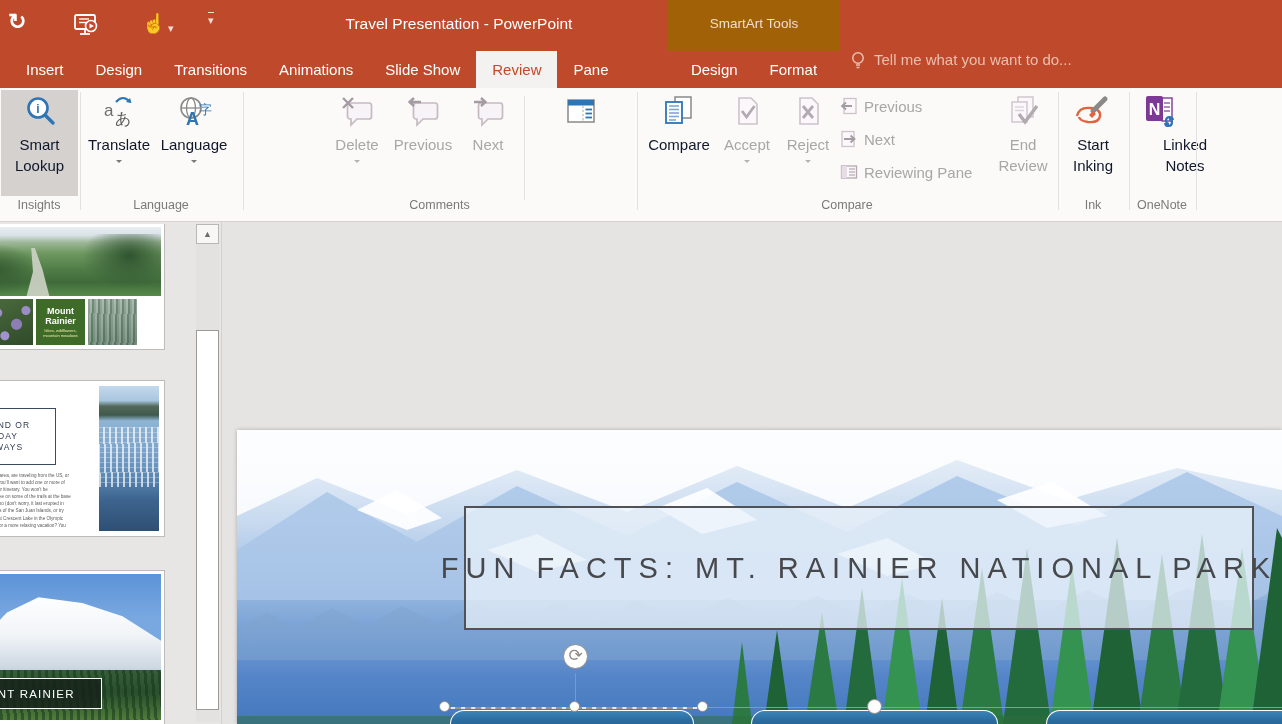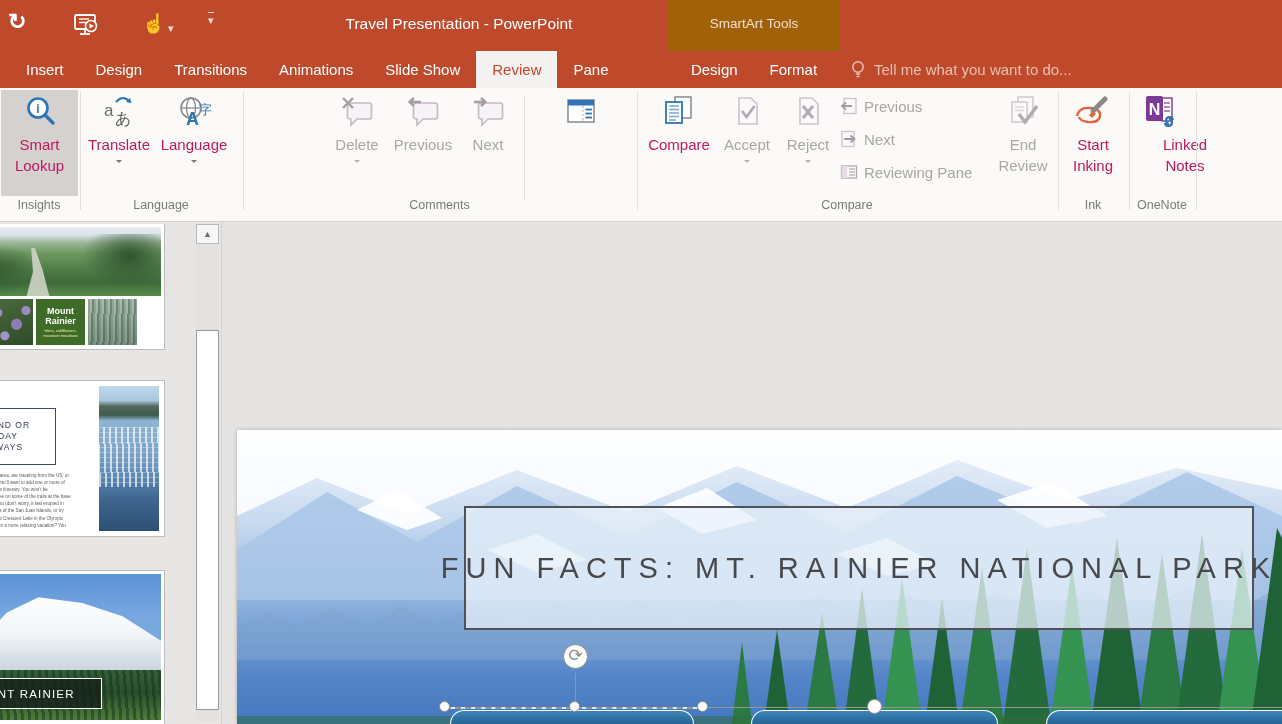--- a/index.html
+++ b/index.html
@@ -10,28 +10,28 @@
   #win-title { position:absolute; left:0; top:15px; width:918px; text-align:center; color:#fff; font-size:15.5px; }
   #ctx-block { position:absolute; left:668px; top:0; width:172px; height:88px; background:#a16207; }
   #ctx-label { position:absolute; left:0; top:16px; width:100%; text-align:center; color:#F2DCD3; font-size:13.5px; }
   
   #tabrow { position:absolute; left:0; top:51px; width:1282px; height:37px; background:#BE4A2B; }
   .tabs-main { position:absolute; left:10px; top:0; display:flex; }
   .tab { padding:0 16px; line-height:37px; color:#fff; font-size:15px; cursor:pointer; white-space:nowrap; }
   .tab.active { background:#F4F2F1; color:#C5472A; }
   .tabs-ctx { position:absolute; left:668px; top:0; width:172px; display:flex; justify-content:center; }
   
-  #tellme { position:absolute; left:850px; top:0; height:37px; display:flex; align-items:center; gap:8px; color:#EABFB0; font-size:15px; cursor:text; }
+  #tellme { position:absolute; left:850px; top:0; height:37px; display:flex; align-items:flex-start; gap:8px; color:#EABFB0; font-size:15px; cursor:text; }
   
   #ribbon { position:absolute; left:0; top:88px; width:1282px; height:134px; background:#FBFAF8; border-bottom:1px solid #D5D2D0; }
   .gsep { position:absolute; top:4px; width:1px; height:118px; background:#E3E1DE; }
   .glabel { position:absolute; top:110px; height:20px; text-align:center; font-size:12.5px; color:#7B7A78; }
   .rbtn { position:absolute; top:2px; height:106px; display:flex; flex-direction:column; align-items:center; text-align:center; cursor:pointer; }
   .rbtn .ic { height:44px; display:flex; align-items:center; justify-content:center; }
-  .rbtn .lbl { font-size:15px; line-height:21px; color:#be185d; }
+  .rbtn .lbl { font-size:15px; line-height:21px; color:#0f172a; }
   .rbtn.dis { cursor:default; }
   .rbtn.dis .lbl { color:#A9A7A5; }
   .rbtn.pressed { background:#D4D1CF; }
   .caret { width:0; height:0; border:3.6px solid transparent; border-top-color:#7A7978; margin-top:5px; display:inline-block; }
   .caret.inline { margin:0 0 1px 4px; }
   .dis .caret { border-top-color:#B5B3B1; }
   .small-btn { position:absolute; left:840px; display:flex; align-items:center; gap:6px; font-size:15px; color:#A9A7A5; cursor:default; white-space:nowrap; }
   
   #panel { position:absolute; left:0; top:222px; width:222px; height:502px; background:#E7E6E5; border-right:1px solid #D3D1CF; }
   .thumb { position:absolute; left:-18px; width:183px; background:#fff; border:1px solid #BEBCBA; padding:3px; overflow:hidden; }

